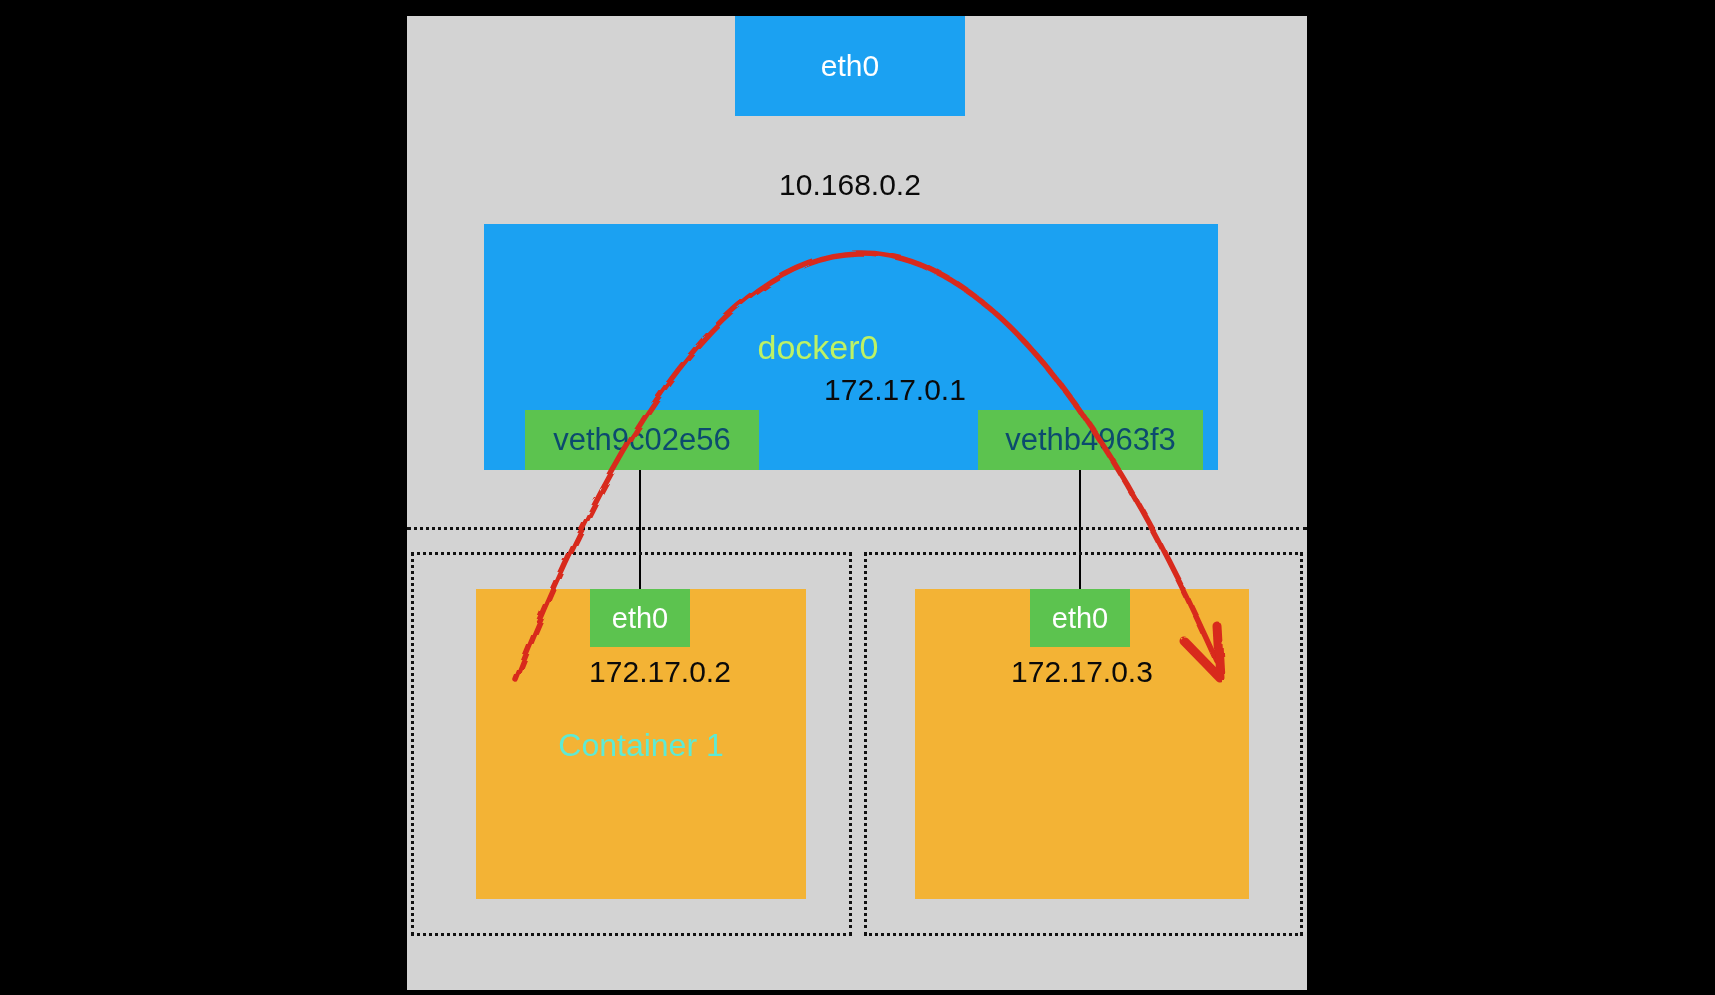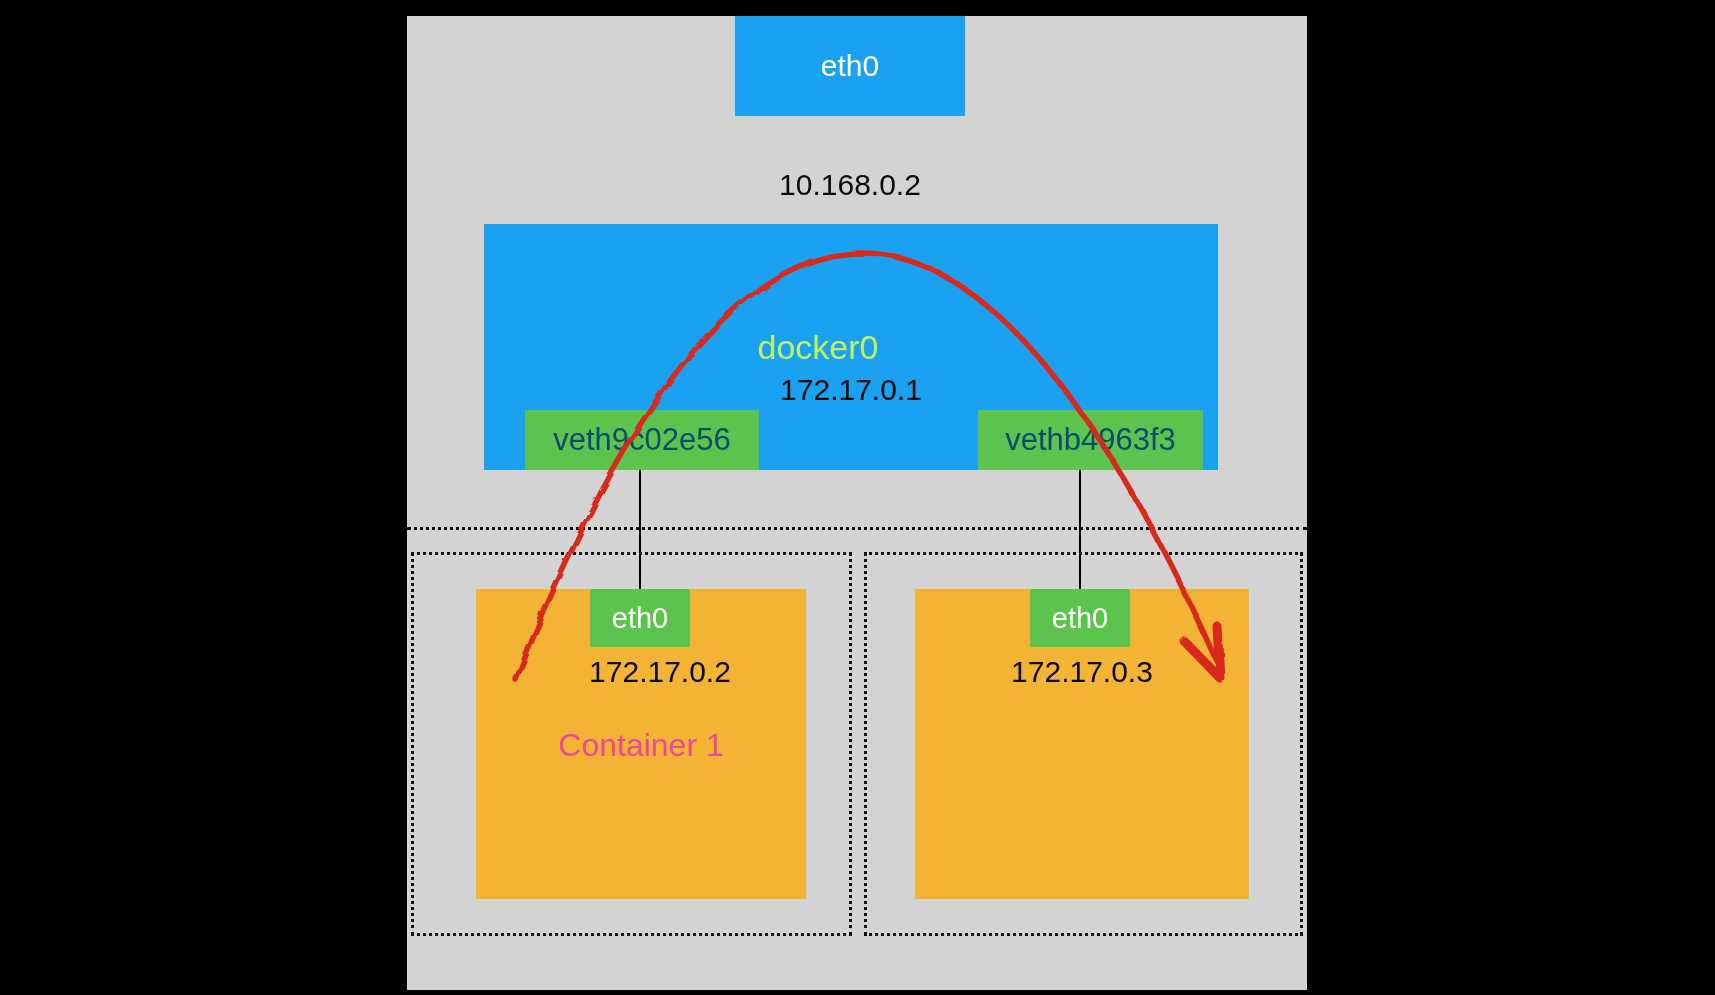--- a/index.html
+++ b/index.html
@@ -11,21 +11,21 @@
   .ctr{display:flex;align-items:center;justify-content:center;text-align:center;}
 
   .node-bg{left:407px;top:16px;width:900px;height:974px;background:#D3D3D3;}
 
   .host-eth0{left:735px;top:16px;width:230px;height:100px;background:#1BA1F2;
              color:#fff;font-size:30px;}
   .host-ip{left:705px;top:133px;width:290px;height:40px;color:#0a0a0a;font-size:30px;margin-top:32px;}
 
   .docker0{left:484px;top:224px;width:734px;height:246px;background:#1BA1F2;}
   .docker0-label{left:484px;top:327px;width:668px;height:40px;color:#bef264;font-size:34px;}
-  .docker0-ip{left:484px;top:371px;width:734px;height:38px;color:#0a0a0a;font-size:30px;}
+  .docker0-ip{left:484px;top:371px;width:822px;height:38px;color:#0a0a0a;font-size:30px;}
 
   .veth{top:410px;height:60px;background:#5CC34F;color:#0c4a6e;font-size:31px;}
   .veth-1{left:525px;width:234px;}
   .veth-2{left:966px;width:225px;margin-left:12px;}
 
   .link-line{width:2px;height:120px;top:470px;background:#000;}
   .link-1{left:639px;}
   .link-2{left:1079px;}
 
   .ns-divider{left:407px;top:527px;width:900px;height:0;border-top:3px dotted #111;}
@@ -39,21 +39,21 @@
   .container-2{left:915px;width:334px;}
 
   .c-eth0{top:589px;width:100px;height:58px;background:#5CC34F;color:#fff;font-size:29px;}
   .c-eth0-1{left:590px;}
   .c-eth0-2{left:1030px;}
 
   .c-ip{top:652px;height:40px;color:#0a0a0a;font-size:30px;}
   .c-ip-1{left:449px;width:376px;padding-left:46px;}
   .c-ip-2{left:915px;width:334px;}
 
-  .c-name{top:724px;height:42px;color:#ec4899;font-size:32px;white-space:pre;}
+  .c-name{top:724px;height:42px;color:#5eead4;font-size:32px;white-space:pre;}
   .c-name-1{left:476px;width:330px;}
   .c-name-2{left:915px;width:334px;}
 
   .node-label{left:407px;top:950px;width:900px;height:40px;color:#fff;font-size:34px;}
 
   .arrow-svg{left:0;top:0;width:1715px;height:995px;pointer-events:none;}
 </style>
 </head>
 <body>
 

